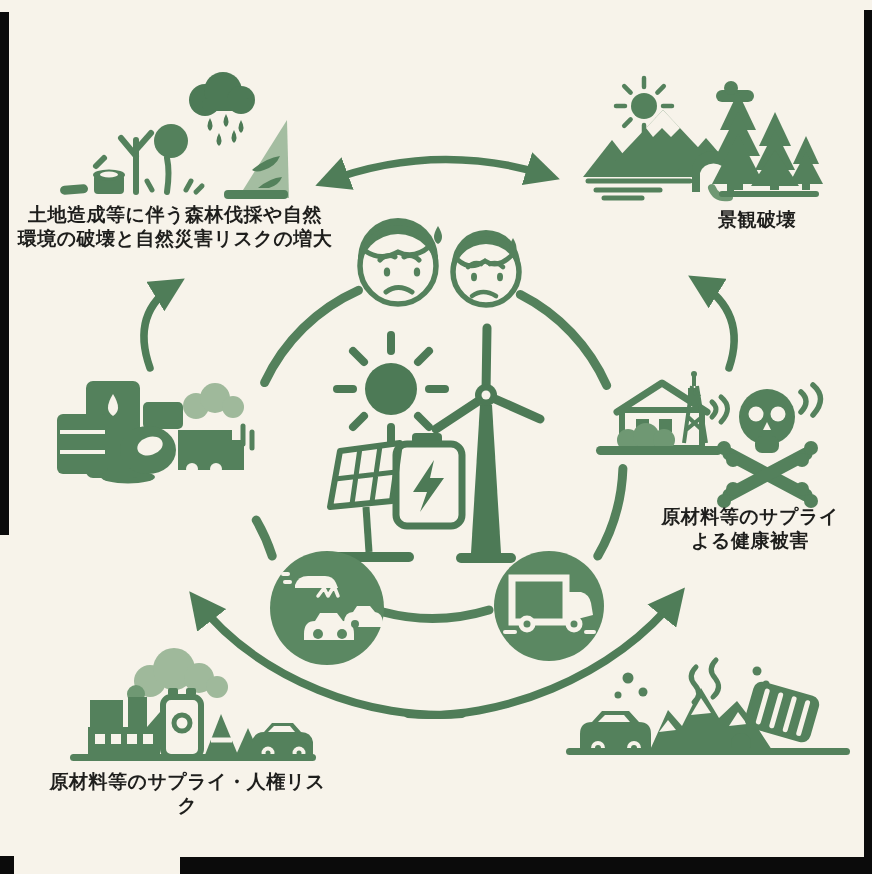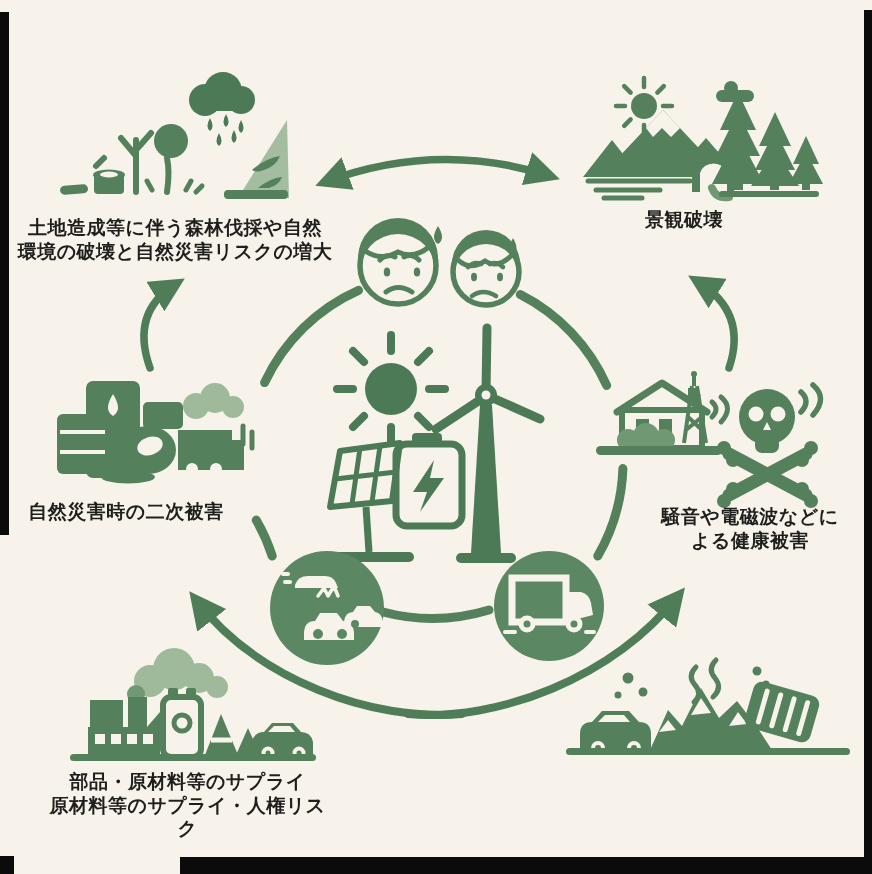--- a/index.html
+++ b/index.html
@@ -356,40 +356,36 @@
             <line x1="776" y1="696" x2="776" y2="728"></line>
         <line x1="790" y1="696" x2="790" y2="728"></line>
             <line x1="804" y1="696" x2="804" y2="728"></line>
       </g>
     </g>
     <circle cx="741" cy="743" r="10" fill="#54815c"></circle>
     <rect x="566" y="748" width="284" height="7" rx="3.5" fill="#54815c"></rect>
   </g>
 </svg>
 
-<div class="label" style="left:10px;top:216px;width:330px;">
+<div class="label" style="left:10px;top:203px;width:330px;">
   <div>土地造成等に伴う森林伐採や自然</div>
   <div>環境の破壊と自然災害リスクの増大</div>
 </div>
 
-<div class="label" style="left:584px;top:208px;width:200px;">
+<div class="label" style="left:596px;top:208px;width:200px;text-align:right;">
   <div>景観破壊</div>
 </div>
 
-<div class="label" style="left:15px;top:500px;width:222px;">
-  <div>自然災害時の二次被害</div>
-</div>
 
 <div class="label" style="left:645px;top:505px;width:210px;">
-  <div>騒音や電磁波などに</div>
+  <div>原材料等のサプライ</div>
   <div>よる健康被害</div>
 </div>
 
 <div class="label" style="left:45px;top:770px;width:285px;">
-  <div>部品・原材料等のサプライ</div>
   <div>原材料等のサプライ・人権リスク</div>
 </div>
 
 <div class="label" style="left:563px;top:763px;width:260px;">
 </div>
 
 <div class="frame" style="left:0;top:12px;width:9px;height:523px;"></div>
 <div class="frame" style="left:864px;top:10px;width:8px;height:864px;"></div>
 <div class="frame" style="left:180px;top:857px;width:692px;height:17px;"></div>
 <div class="frame" style="left:0;top:856px;width:14px;height:18px;"></div>

